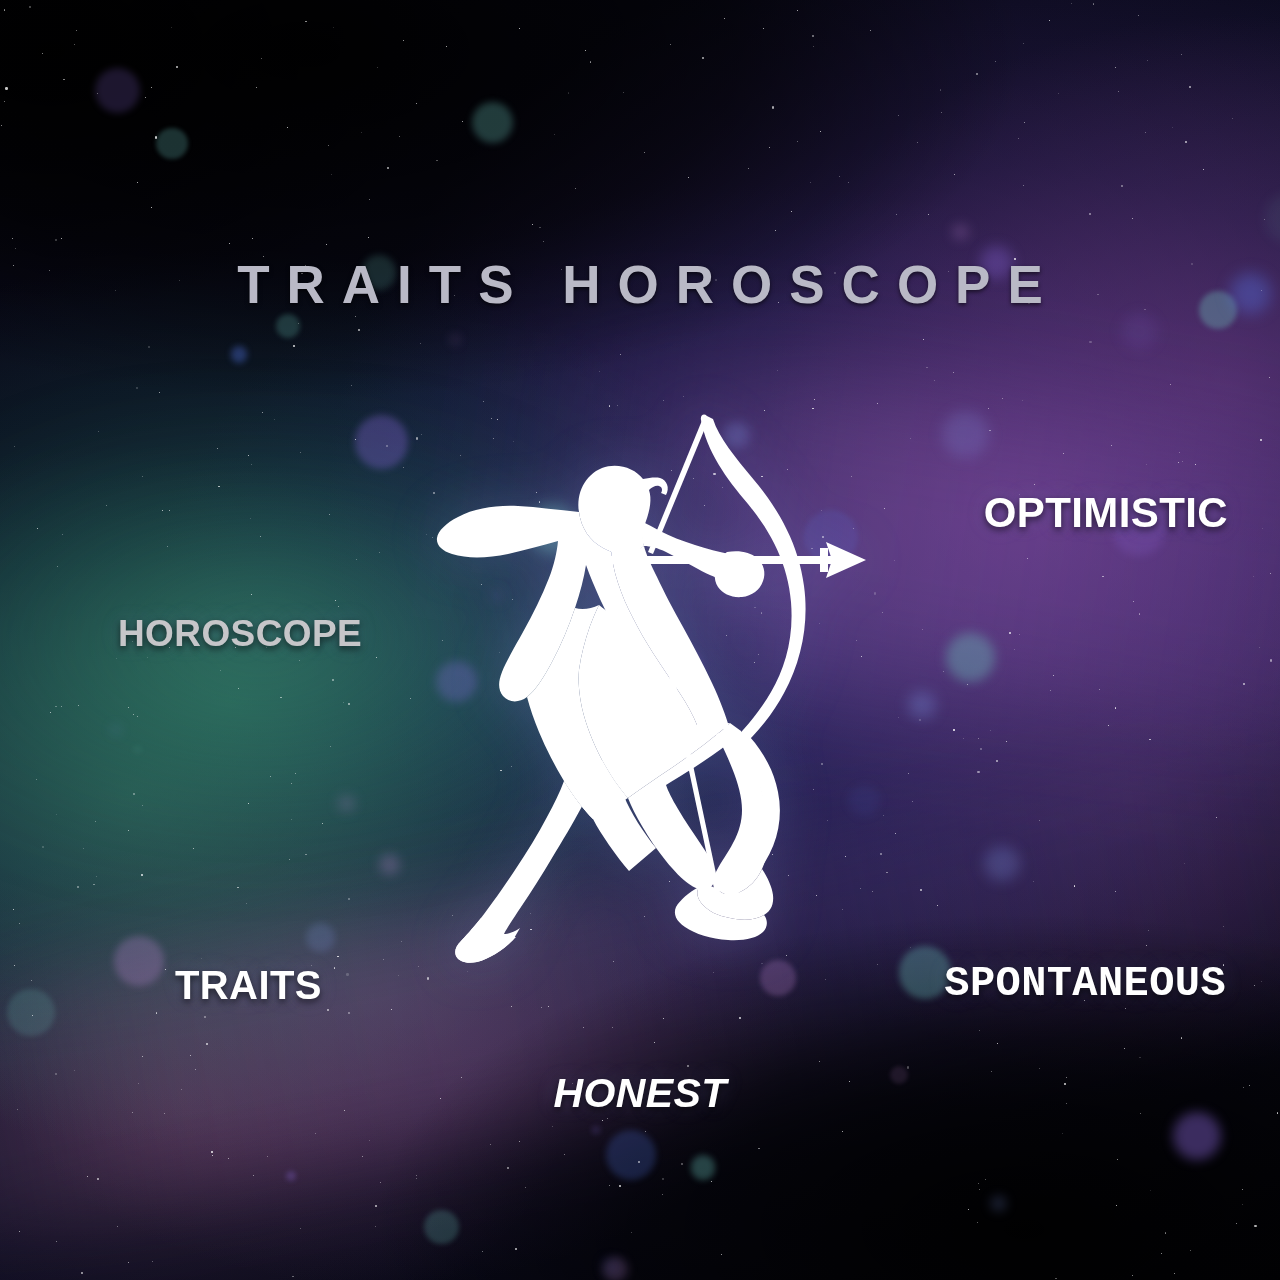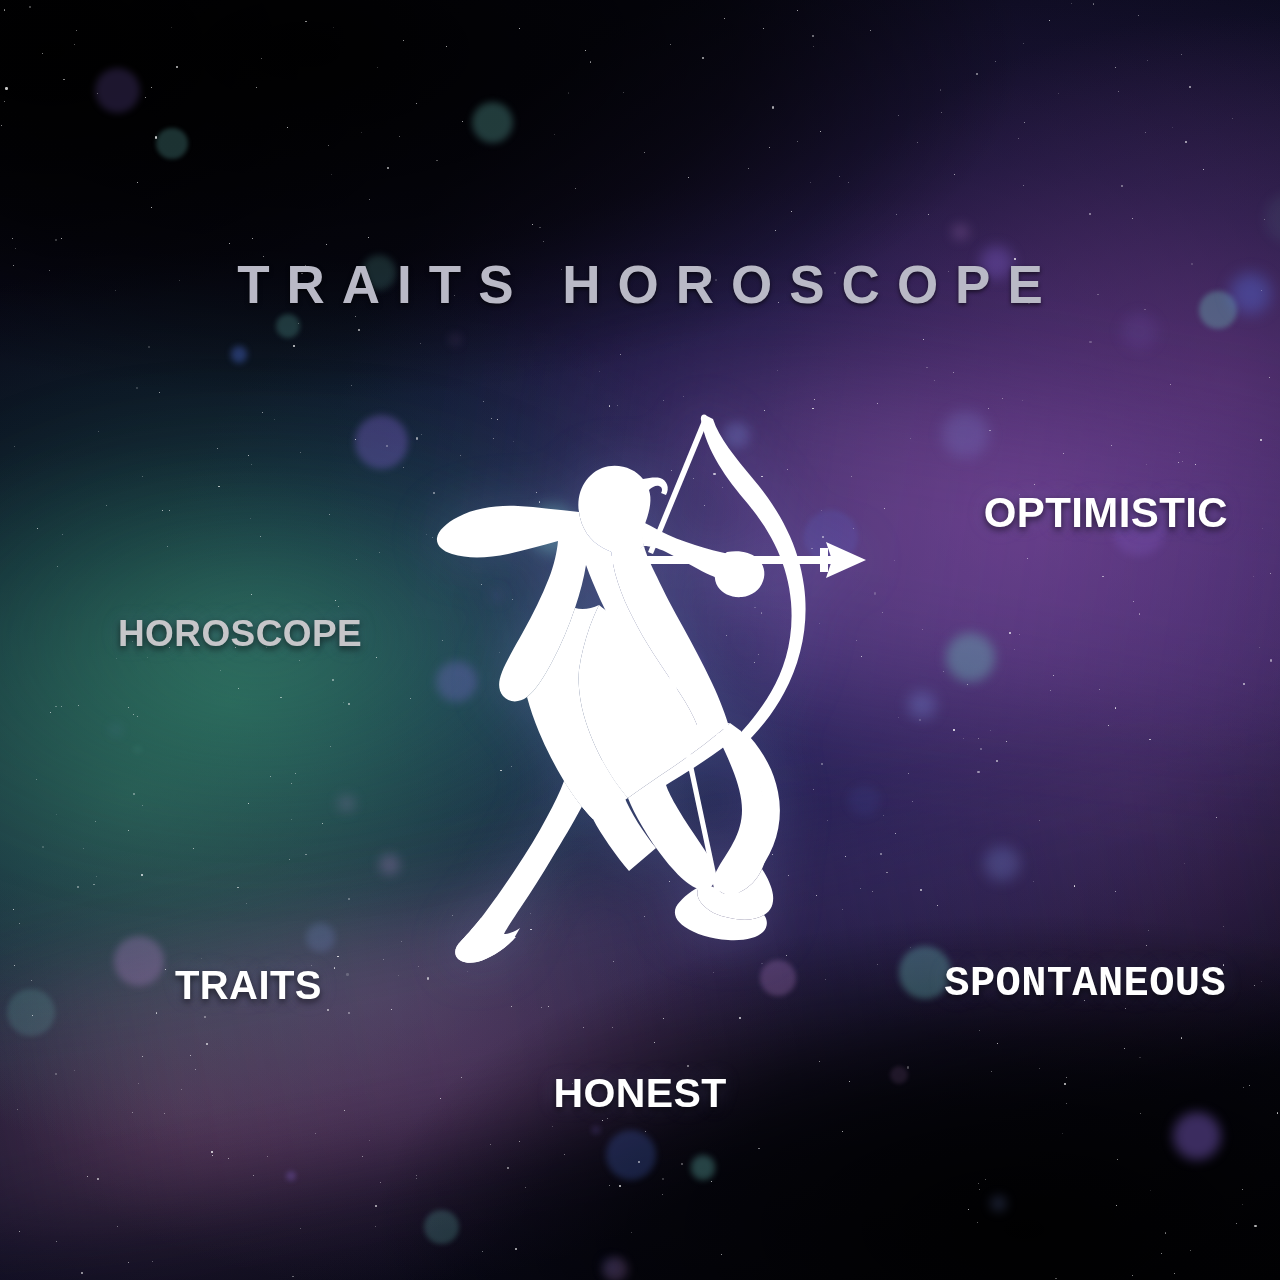--- a/index.html
+++ b/index.html
@@ -98,21 +98,21 @@
     font-weight:bold;
     color:#ffffff;
     line-height:1;
     white-space:nowrap;
     text-shadow:0 3px 7px rgba(0,0,0,0.62), 0 0 20px rgba(150,160,230,0.22);
   }
   .t-adventurous { right:52px;  top:492px;  font-size:42px; letter-spacing:0.4px; }
   .t-optimistic  { left:118px;  top:615px;  font-size:37px; color:#c6c6c9; letter-spacing:0.4px; }
   .t-curious     { left:175px;  top:965px;  font-size:40px; letter-spacing:0.4px; }
   .t-spontaneous { right:54px;  top:963px;  font-size:42px; letter-spacing:0.4px;font-family:Liberation Mono, monospace; }
-  .t-honest      { left:0; right:0; text-align:center; top:1073px; font-size:41px; letter-spacing:0.4px; }
+  .t-honest      { left:0; right:0; text-align:center; top:1073px; font-size:41px; letter-spacing:0.4px;font-style:italic; }
 
   
   #archer {
     position:absolute;
     left:430px; top:400px;
     width:460px; height:620px;
     filter:drop-shadow(0 0 26px rgba(160,175,255,0.18));
   }
 </style>
 </head>

